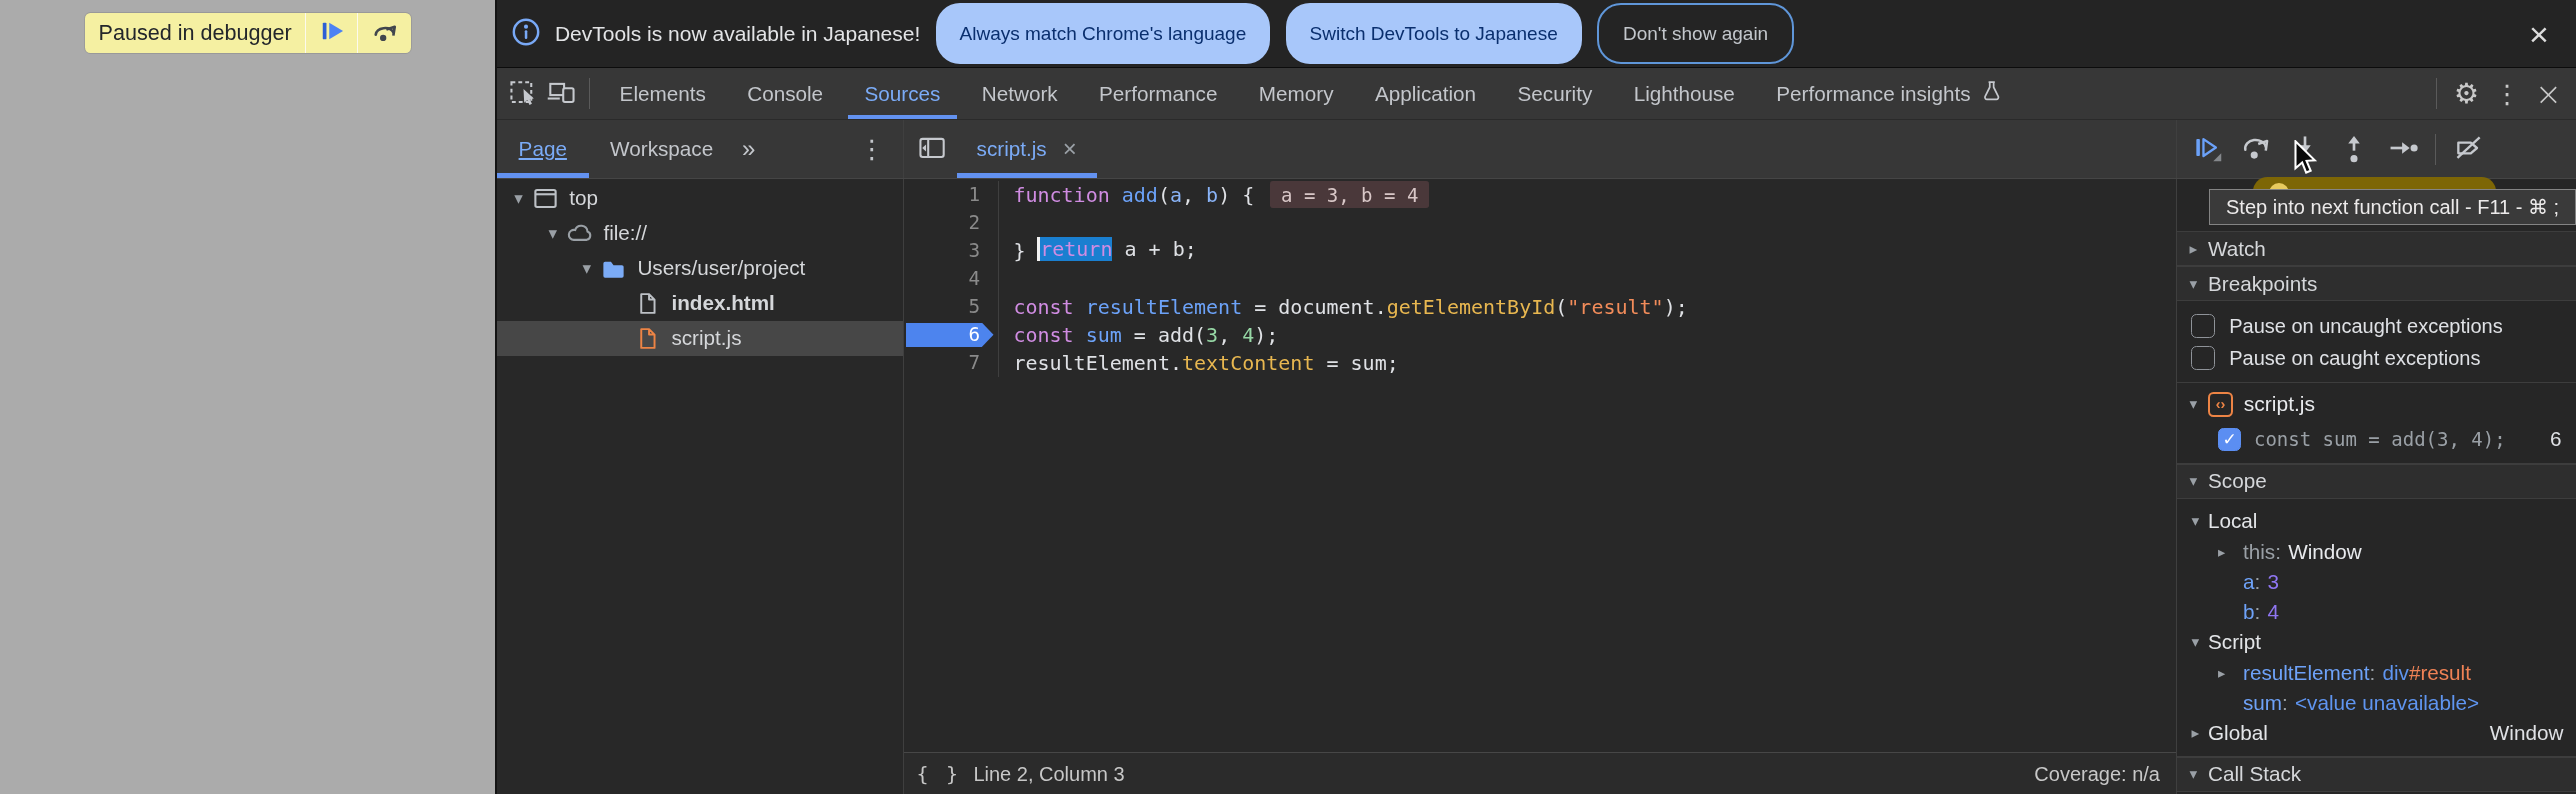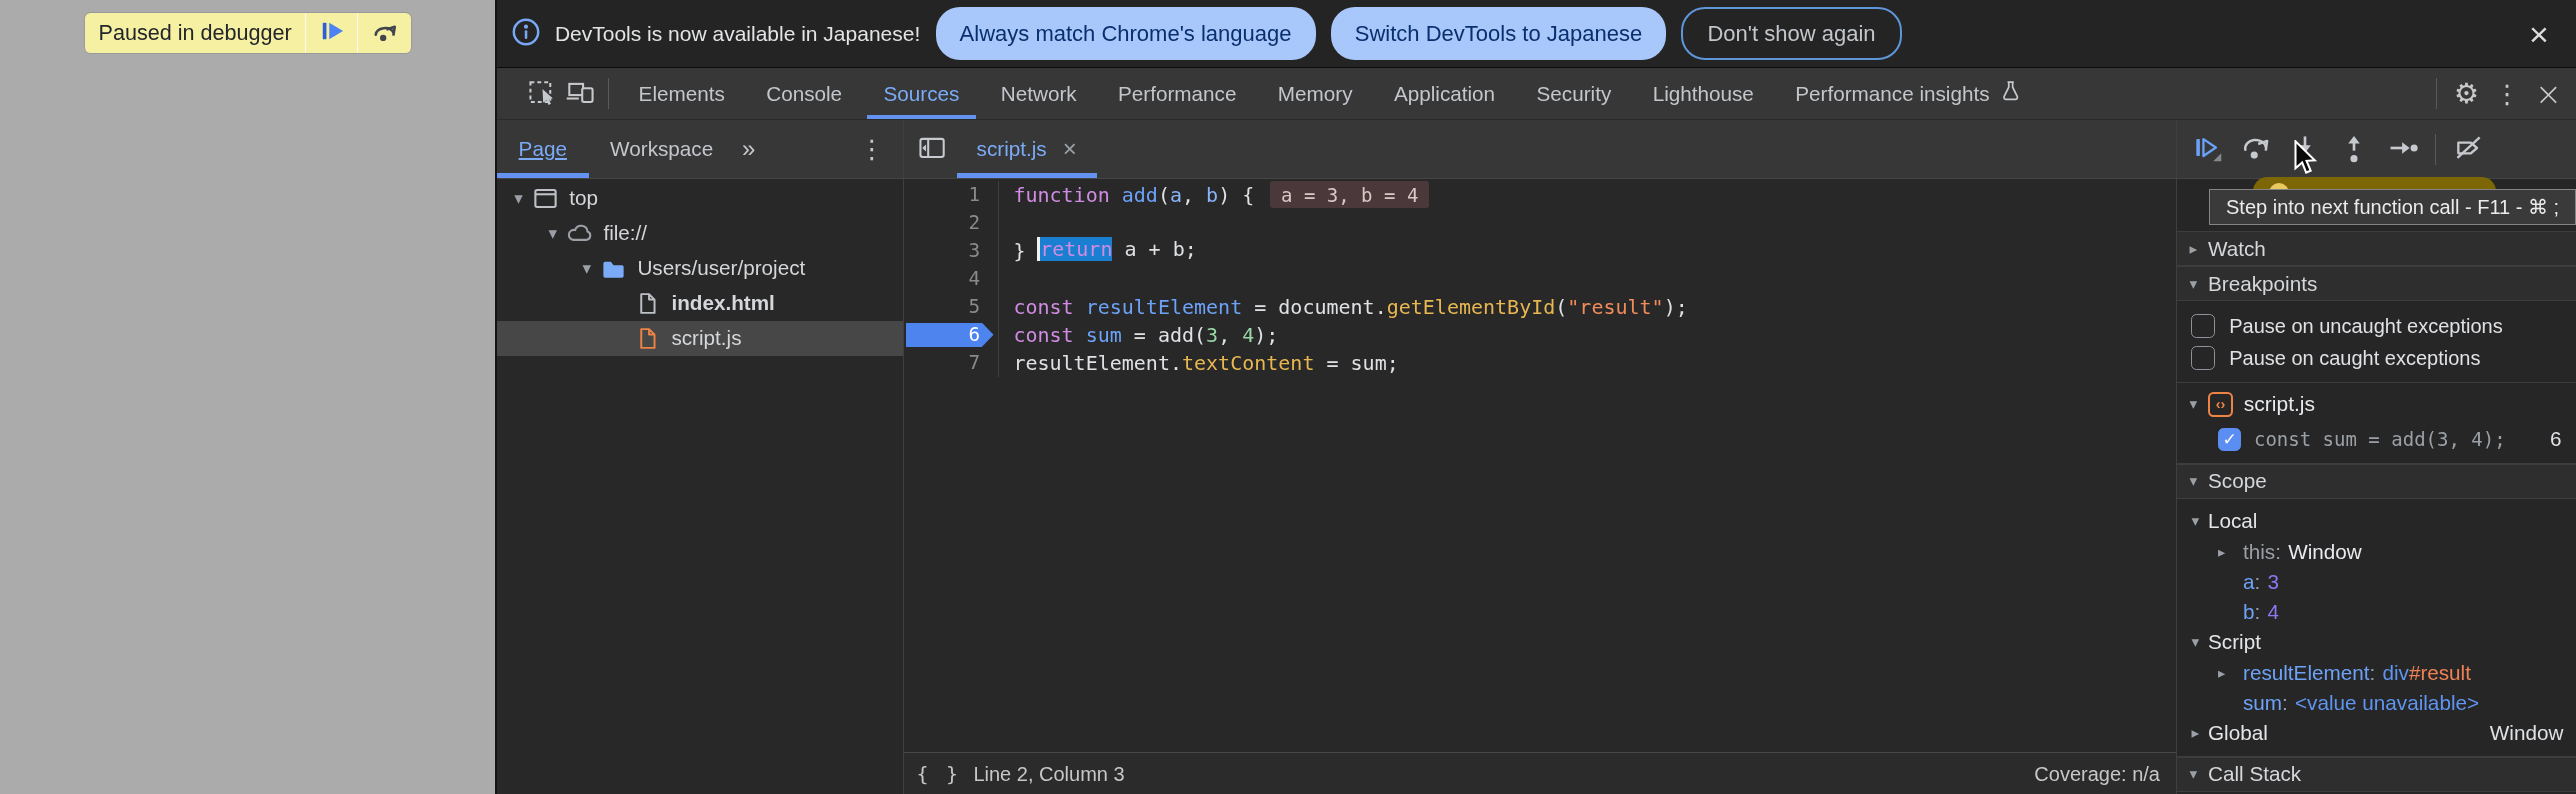--- a/index.html
+++ b/index.html
@@ -27,28 +27,28 @@
   .devtools{
     position:absolute; left:497px; top:0; width:2079px; height:795px;
     display:flex; flex-direction:column; background:#7dd3fc; color:#d5d7da;
   }
 
   
   .infobar{ height:68px; flex:none; background:#242424; display:flex; align-items:center;
             padding:0 20px 0 14.4px; border-bottom:0.9px solid #0c0c0c; }
   .ib-msg{ margin-left:13.5px; font-size:21px; color:#e3e4e6; white-space:nowrap; }
   .ib-actions{ display:flex; align-items:center; }
-  .pill{ height:53px; border-radius:24px; display:flex; align-items:center; padding:0 24px;
-         font-size:22px; margin-left:15.3px; background:#a8c7fa; color:#0a2f6e; white-space:nowrap; cursor:default;}
+  .pill{ height:61px; border-radius:24px; display:flex; align-items:center; padding:0 24px;
+         font-size:19px; margin-left:15.3px; background:#a8c7fa; color:#0a2f6e; white-space:nowrap; cursor:default;}
   .pill.outline{ background:transparent; border:2.2px solid #5f96d9; color:#c3c7cc; }
   .ib-close{ margin-left:auto; font-size:34px; font-weight:300; color:#dcdcdc; padding:0 7.2px; line-height:1; }
 
   
   .main-toolbar{ height:52px; flex:none; background:#373737; display:flex; align-items:center;
-                 padding-left:26px; border-bottom:0.9px solid #2a2a2a; }
+                 padding-left:7px; border-bottom:0.9px solid #2a2a2a; }
   .tb-icon{ width:38px; height:41px; display:flex; align-items:center; justify-content:center; }
   .tb-sep{ width:0.9px; height:31px; background:#5a5a5a; margin:0 9px; flex:none; }
   .tabs{ display:flex; height:100%; }
   .tab{ position:relative; display:flex; align-items:center; gap:9px; padding:0 20.7px;
         font-size:20.7px; color:#c3c6cb; white-space:nowrap; }
   .tab.active{ color:#7babf6; }
   .tab.active::after{ content:""; position:absolute; left:4.5px; right:4.5px; bottom:0; height:4.5px; background:#6392f0; }
   .tb-right{ margin-left:auto; display:flex; align-items:center; height:100%; padding-right:7.2px; }
   .gi{ width:41px; text-align:center; color:#c9c9c9; font-family:"DejaVu Sans",sans-serif; }
 

